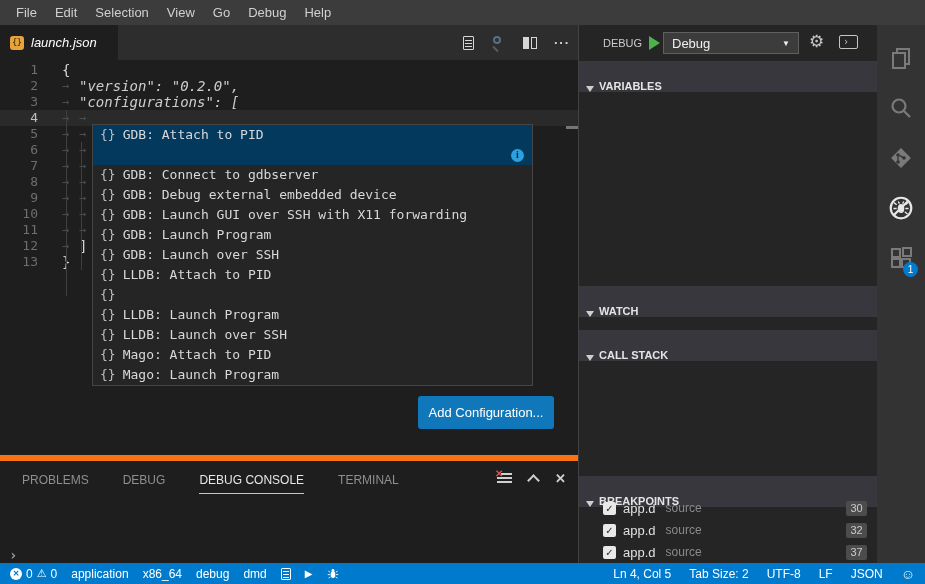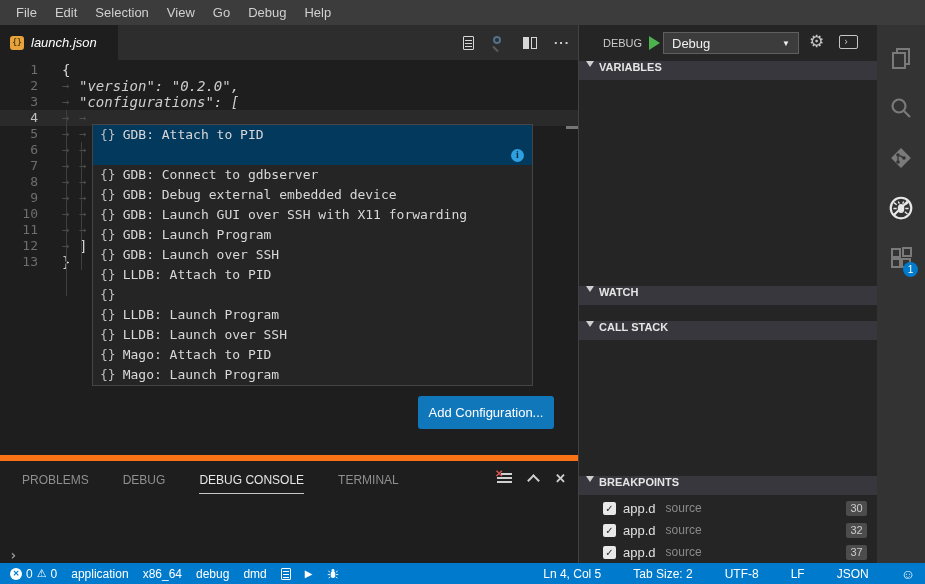--- a/index.html
+++ b/index.html
@@ -90,22 +90,22 @@
   .play-btn { position:absolute; left:70px; width:0; height:0; border-left:11px solid #4db24d;
     border-top:7px solid transparent; border-bottom:7px solid transparent; cursor:pointer; }
   .cfg-select { position:absolute; left:84px; top:7px; width:136px; height:22px; background:#3c3c3c;
     border:1px solid #5f5f5f; display:flex; align-items:center; padding:0 8px; cursor:pointer; }
   .cfg-select .val { flex:1; font-size:13px; color:#f0f0f0; }
   .cfg-select .arr { font-size:8px; color:#f0f0f0; }
   .gear { position:absolute; left:230px; top:6px; font-size:17px; color:#c5c5c5; cursor:pointer; }
   .console-icon { position:absolute; left:260px; top:10px; width:19px; height:14px;
     border:1px solid #c5c5c5; border-radius:2px; color:#c5c5c5; font-size:10px; line-height:12px;
     padding-left:3px; cursor:pointer; font-family:"DejaVu Sans Mono", monospace; }
-  .sec-header { position:absolute; left:0; width:100%; height:19px; background:#37373d;
-    display:flex; align-items:flex-start; padding-left:20px; cursor:pointer; }
+  .sec-header { position:absolute; left:0; width:100%; height:31px; background:#37373d;
+    display:flex; align-items:flex-end; padding-left:20px; cursor:pointer; }
   .sec-header .title { font-size:11px; font-weight:bold; color:#e5e5e5; }
   .twistie { position:absolute; left:7px; width:0; height:0; border-left:4px solid transparent;
     border-right:4px solid transparent; border-top:6px solid #cfcfcf; }
   .bk-row { position:absolute; left:0; width:100%; height:22px; display:flex; align-items:center;
     padding-left:24px; cursor:pointer; }
   .bk-check { width:13px; height:13px; background:#e9e9e9; border-radius:2px; color:#2d2d2d;
     font-size:10px; display:flex; align-items:center; justify-content:center; margin-right:7px; }
   .bk-file { font-size:13px; color:#e0e0e0; margin-right:10px; }
   .bk-kind { font-size:12px; color:#8a8a8a; flex:1; }
   .bk-line { margin-right:10px; min-width:21px; height:15px; background:#4c4c4c; border-radius:2px;
@@ -116,21 +116,21 @@
   .act-item { position:relative; width:48px; height:50px; display:flex; align-items:center;
     justify-content:center; cursor:pointer; }
   .act-item:first-child { margin-top:8px; }
   .badge { position:absolute; right:7px; bottom:6px; width:15px; height:15px; border-radius:50%;
     background:#007acc; color:#fff; font-size:10px; display:flex; align-items:center; justify-content:center; }
   
   .statusbar { position:absolute; left:0; top:563px; width:925px; height:21px; background:#007acc;
     display:flex; align-items:center; justify-content:space-between; padding:0 10px;
     font-size:12px; color:#ffffff; }
   .sb-left, .sb-right { display:flex; align-items:center; gap:14px; }
-  .sb-right { gap:32px; }
+  .sb-right { gap:18px; }
   .sb-item { display:flex; align-items:center; gap:4px; cursor:pointer; }
   .err-icon { width:12px; height:12px; border-radius:50%; background:#ffffff; color:#007acc;
     font-size:8px; font-weight:bold; display:flex; align-items:center; justify-content:center; }
   .warn-icon { font-size:11px; color:#ffffff; }
   .sb-doc { width:10px; height:12px; border:1px solid #fff; border-radius:1px; position:relative; }
   .sb-doc:before { content:""; position:absolute; left:1px; top:2px; width:6px; height:1px;
     background:#fff; box-shadow:0 3px 0 #fff, 0 6px 0 #fff; }
   .sb-play { font-size:10px; }
   .smiley { font-size:14px; }
 </style>
@@ -285,21 +285,21 @@
     </div>
 
     <div class="sec-header" style="top:36px;">
       <span class="twistie"></span>
       <span class="title">VARIABLES</span>
     </div>
     <div class="sec-header" style="top:261px;">
       <span class="twistie"></span>
       <span class="title">WATCH</span>
     </div>
-    <div class="sec-header" style="top:296px;">
+    <div class="sec-header" style="top:305px;">
       <span class="twistie"></span>
       <span class="title">CALL STACK</span>
     </div>
     <div class="sec-header" style="top:451px;">
       <span class="twistie"></span>
       <span class="title">BREAKPOINTS</span>
     </div>
 
     <div class="bk-row" style="top:472px;">
       <span class="bk-check">✓</span>

